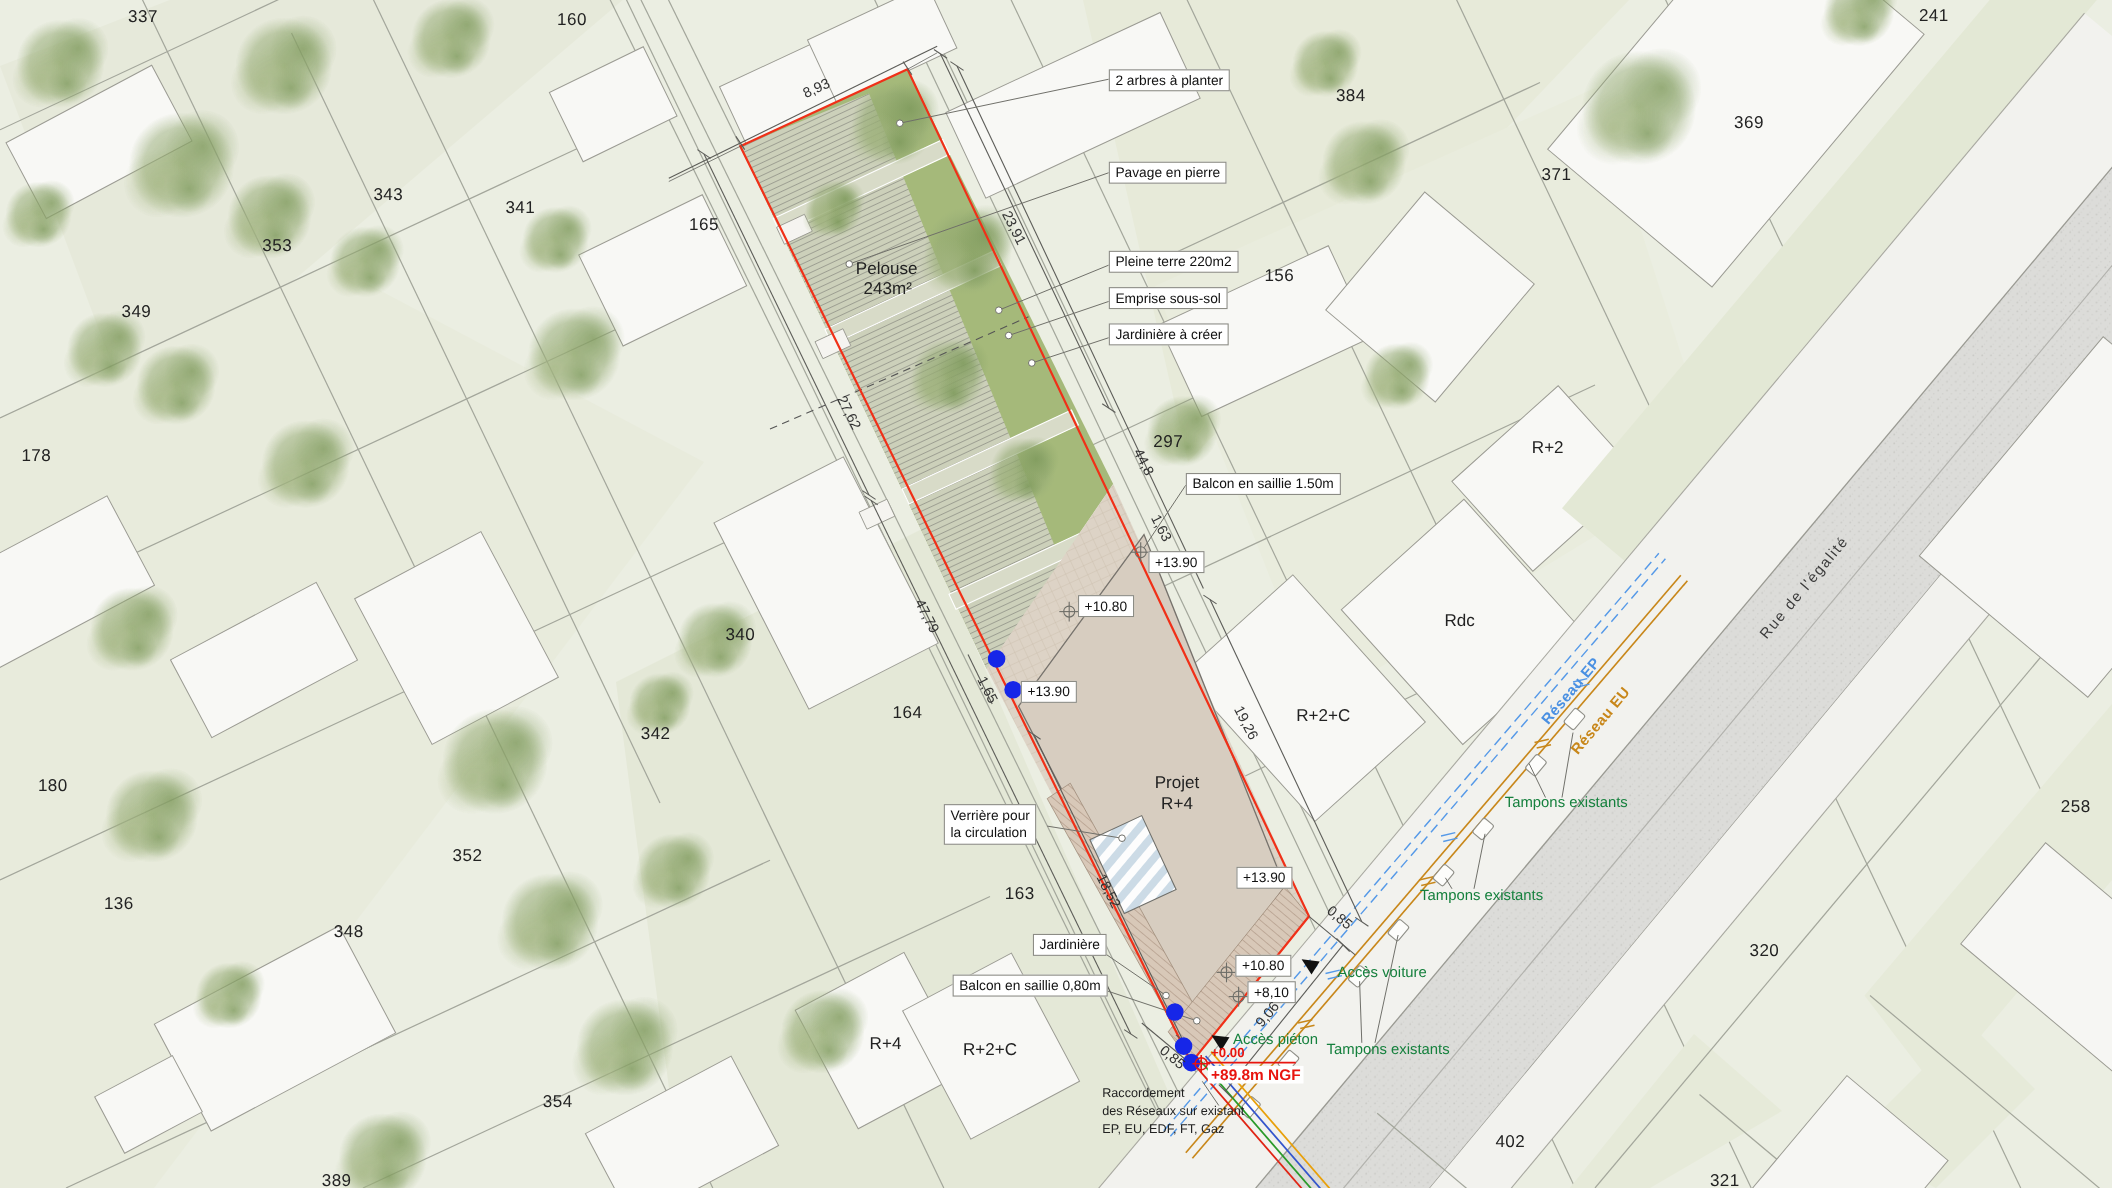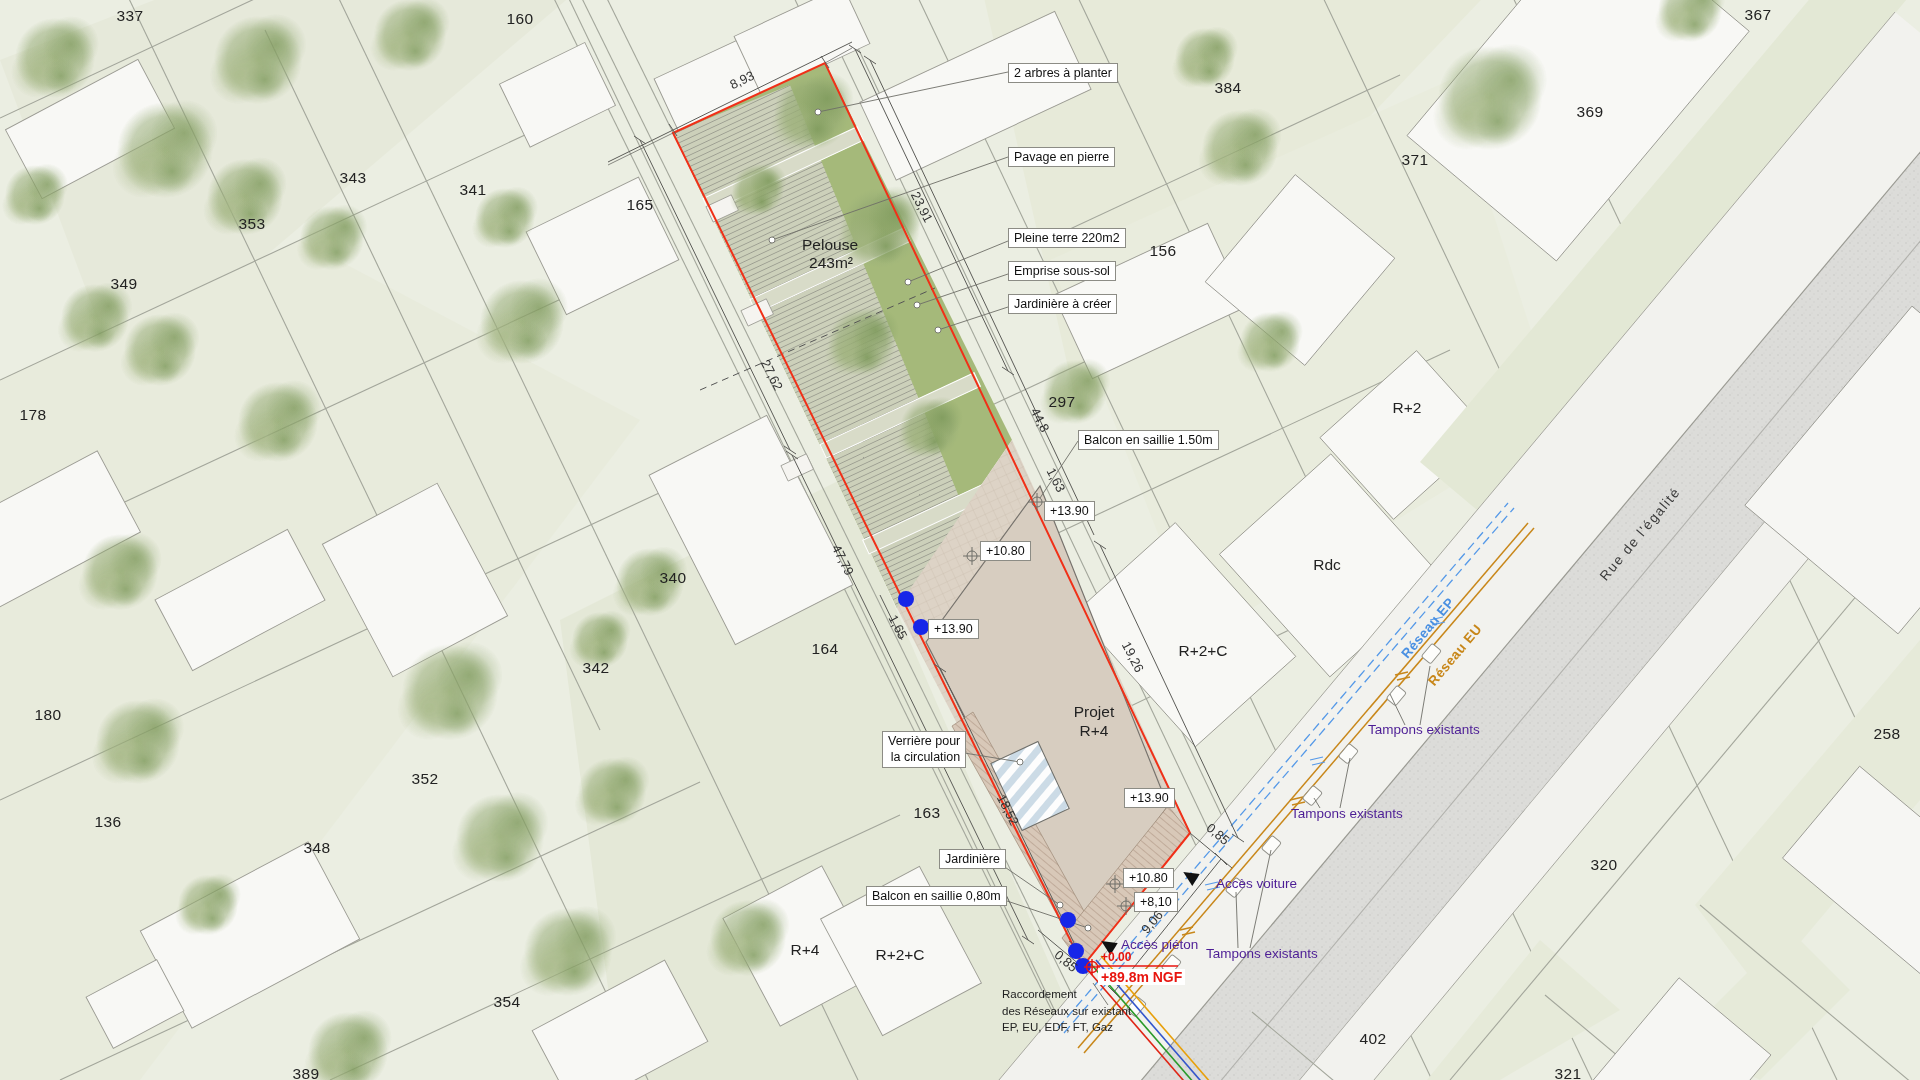--- a/index.html
+++ b/index.html
@@ -9,28 +9,28 @@
   .lbl{position:absolute;white-space:nowrap;color:#1c1c1c;}
   .c{transform:translate(-50%,-50%);}
   .parcel{font-size:15.5px;letter-spacing:.4px;color:#222;}
   .bld{font-size:15.5px;color:#222;}
   .dim{font-size:13px;color:#333;}
   .r63{transform:translate(-50%,-50%) rotate(63deg);}
   .rm25{transform:translate(-50%,-50%) rotate(-25deg);}
   .rm50{transform:translate(-50%,-50%) rotate(-50deg);}
   .r40{transform:translate(-50%,-50%) rotate(40deg);}
   .box{background:#fff;border:1px solid #8c8c85;padding:1px 5px;font-size:12.5px;line-height:1.3;color:#111;}
-  .plain{font-size:13.5px;color:#4c1d95;}
+  .plain{font-size:13.5px;color:#15803d;}
   .small{font-size:11.5px;color:#222;line-height:1.45;}
   .red{color:#e8150f;font-weight:bold;}
   .net{font-weight:bold;font-size:13.5px;letter-spacing:.5px;}
   .ep{color:#4a90e2;}
   .eu{color:#c8871a;}
   .rue{font-size:13.5px;color:#3a3a3a;letter-spacing:1.5px;}
-  .two{text-align:right;margin-left:24px;}
+  .two{text-align:left;}
 </style>
 </head>
 <body>
 
 <div class="stage">
 
 <svg width="1920" height="1080" viewBox="0 0 1920 1080">
   <defs>
     <radialGradient id="tg1">
           <stop offset="0%" stop-color="#8da568" stop-opacity=".85"></stop>
@@ -395,21 +395,21 @@
 
     <g fill="#111">
       <path d="M0,-7 L15,0 L0,7 Z" transform="translate(1196,880) rotate(212)"></path>
       <path d="M0,-7 L15,0 L0,7 Z" transform="translate(1114,949) rotate(212)"></path>
     </g>
   </g>
 </svg>
 
 <div class="lbl parcel c" style="left:130px;top:16px">337</div>
 <div class="lbl parcel c" style="left:520px;top:19px">160</div>
-<div class="lbl parcel c" style="left:1758px;top:15px">367</div>
+<div class="lbl parcel c" style="left:1758px;top:15px">241</div>
 <div class="lbl parcel c" style="left:353px;top:178px">343</div>
 <div class="lbl parcel c" style="left:252px;top:224px">353</div>
 <div class="lbl parcel c" style="left:473px;top:190px">341</div>
 <div class="lbl parcel c" style="left:124px;top:284px">349</div>
 <div class="lbl parcel c" style="left:1228px;top:88px">384</div>
 <div class="lbl parcel c" style="left:1590px;top:112px">369</div>
 <div class="lbl parcel c" style="left:1415px;top:160px">371</div>
 <div class="lbl parcel c" style="left:1163px;top:251px">156</div>
 <div class="lbl parcel c" style="left:33px;top:415px">178</div>
 <div class="lbl parcel c" style="left:1062px;top:402px">297</div>

